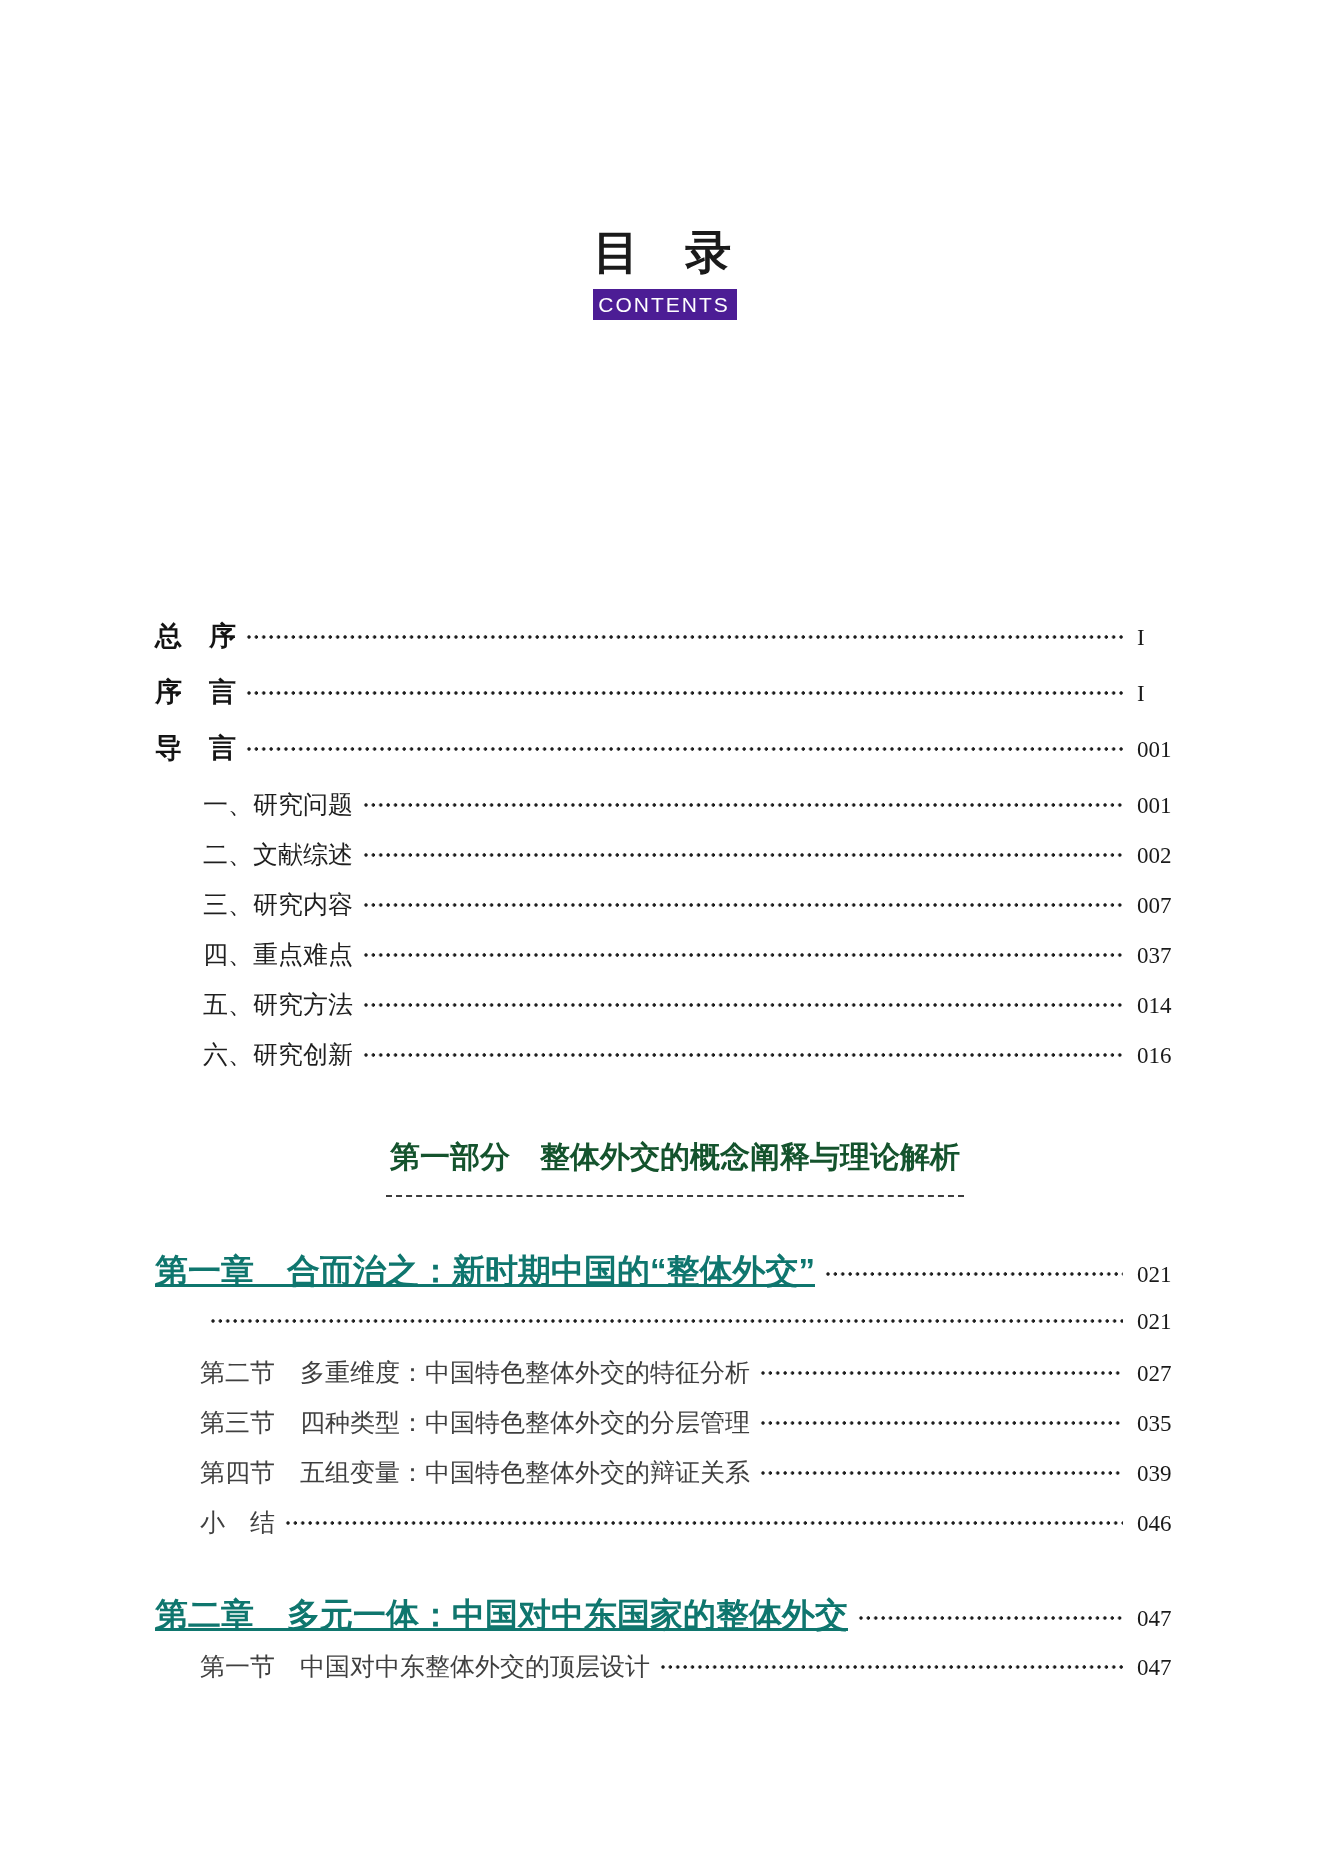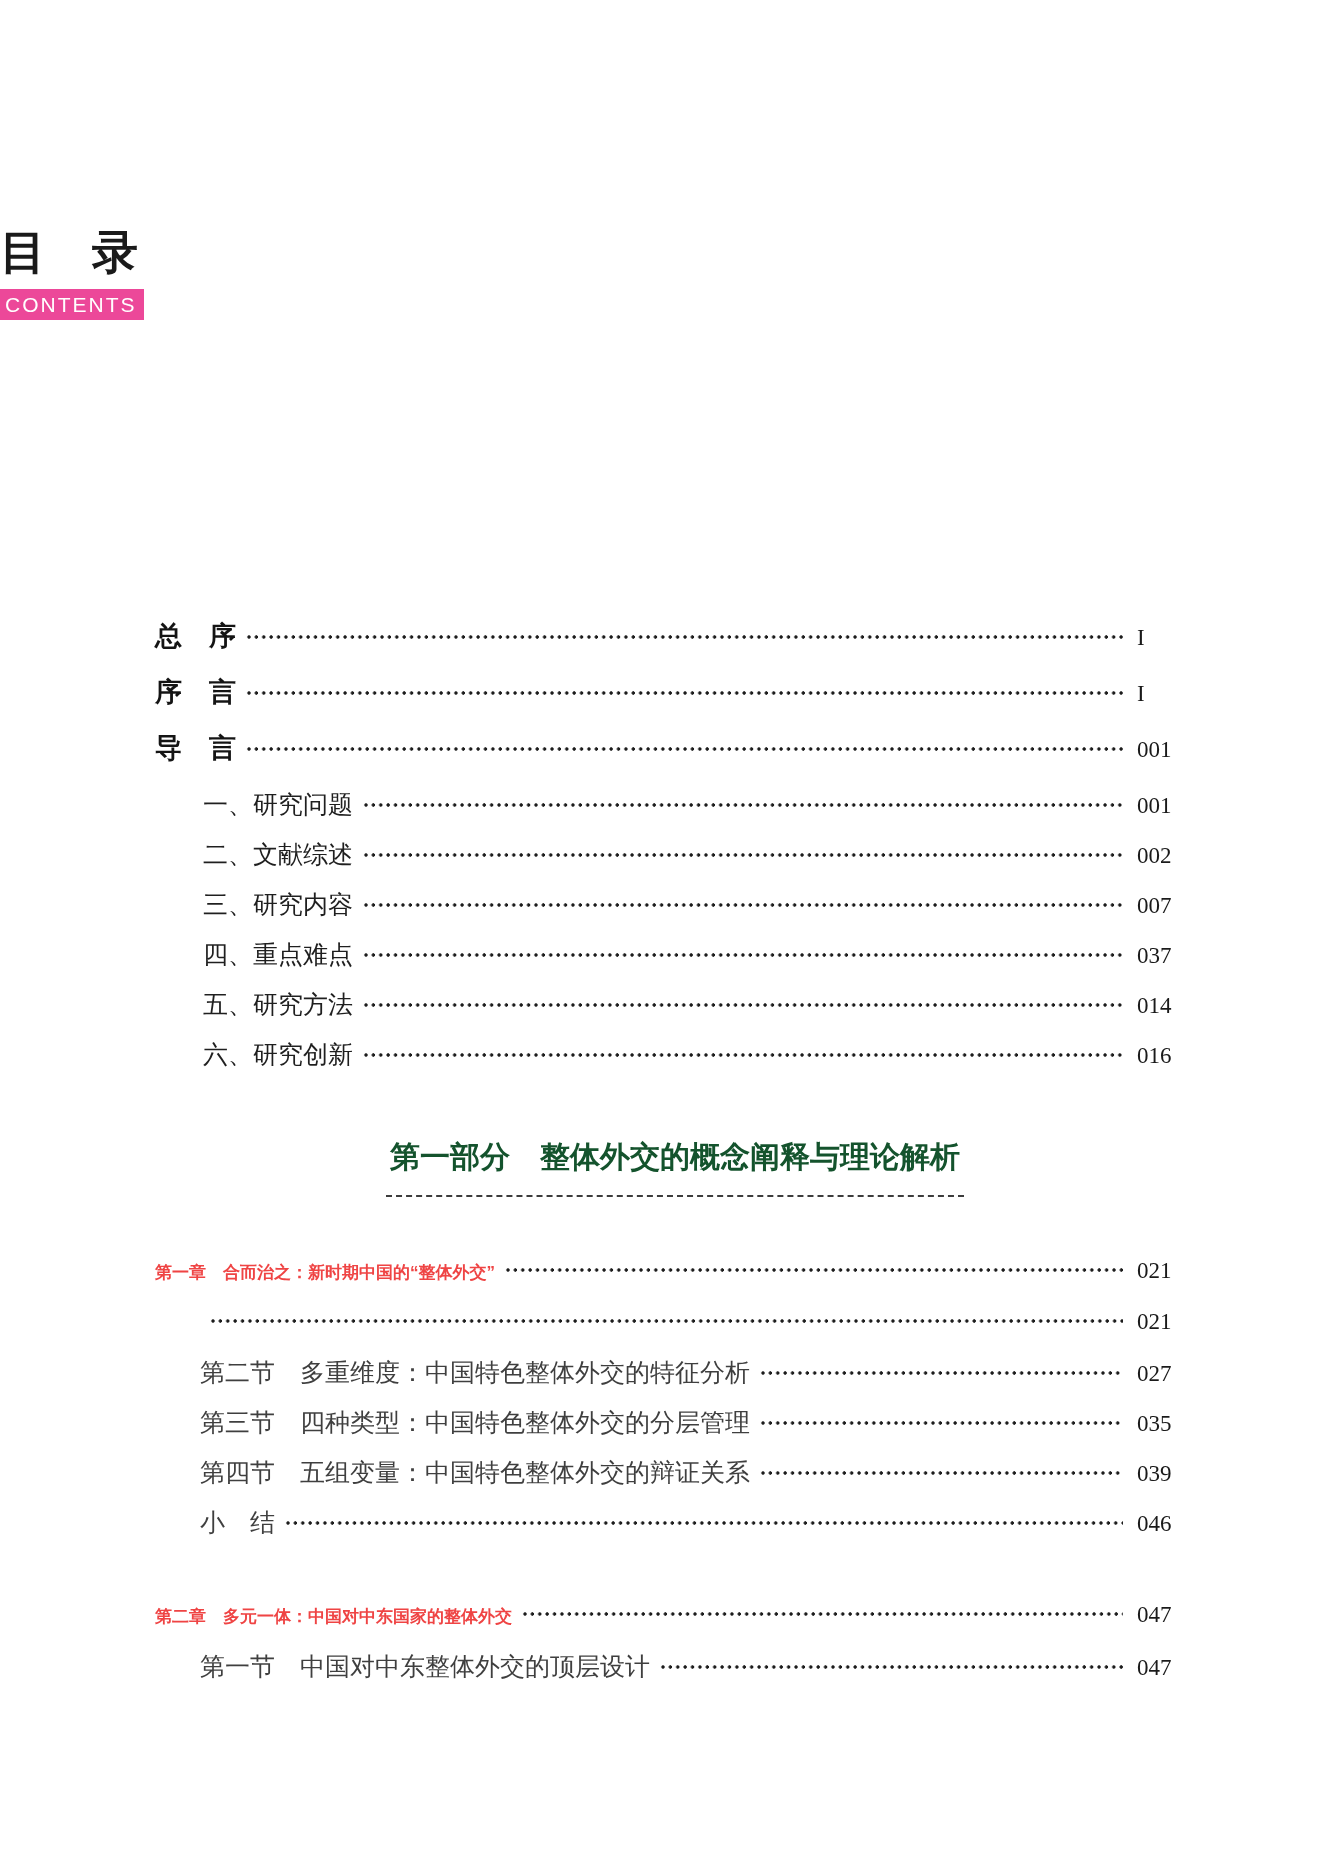--- a/index.html
+++ b/index.html
@@ -10,35 +10,35 @@
     color: #141414;
     overflow: hidden;
   }
   .sheet { position: relative; width: 1330px; height: 1859px; }
 
   
   .header {
     margin-top: 225px;
     display: flex;
     flex-direction: column;
-    align-items: flex-start;
+    align-items: center;
   }
   .header-inner { display: inline-block; text-align: left; }
   .page-title {
     font-family: "Liberation Serif", "DejaVu Serif", serif;
     font-weight: bold;
     font-size: 46px;
     line-height: 56px;
     color: #1a1a1a;
     white-space: pre;
   }
   .contents-badge {
     margin-top: 8px;
     display: inline-block;
-    background: #ec4899;
+    background: #4c1d95;
     color: #ffffff;
     font-family: "Liberation Sans", "DejaVu Sans", sans-serif;
     font-size: 21px;
     line-height: 25px;
     letter-spacing: 2px;
     padding: 3px 7px 3px 5px;
   }
 
   
   .toc { margin: 296px 135px 0 155px; }
@@ -81,23 +81,24 @@
     font-size: 25px;
     line-height: 50px;
     color: #1f1f1f;
   }
   .row.sub .pg { line-height: 50px; }
 
   .row.chapter { height: 52px; }
   .row.chapter .t {
     font-family: "Liberation Sans", "DejaVu Sans", sans-serif;
     font-weight: bold;
-    font-size: 17px;
+    font-size: 33px;
     line-height: 52px;
-    color: #ef4444;
+    color: #0f766e;
+    text-decoration: underline;
   }
   .row.chapter .pg { line-height: 52px; }
 
   .row.section { height: 50px; margin-left: 45px; }
   .row.section .t {
     font-family: "Liberation Sans", "DejaVu Sans", sans-serif;
     font-weight: normal;
     font-size: 25px;
     line-height: 50px;
     color: #3f3f3f;

